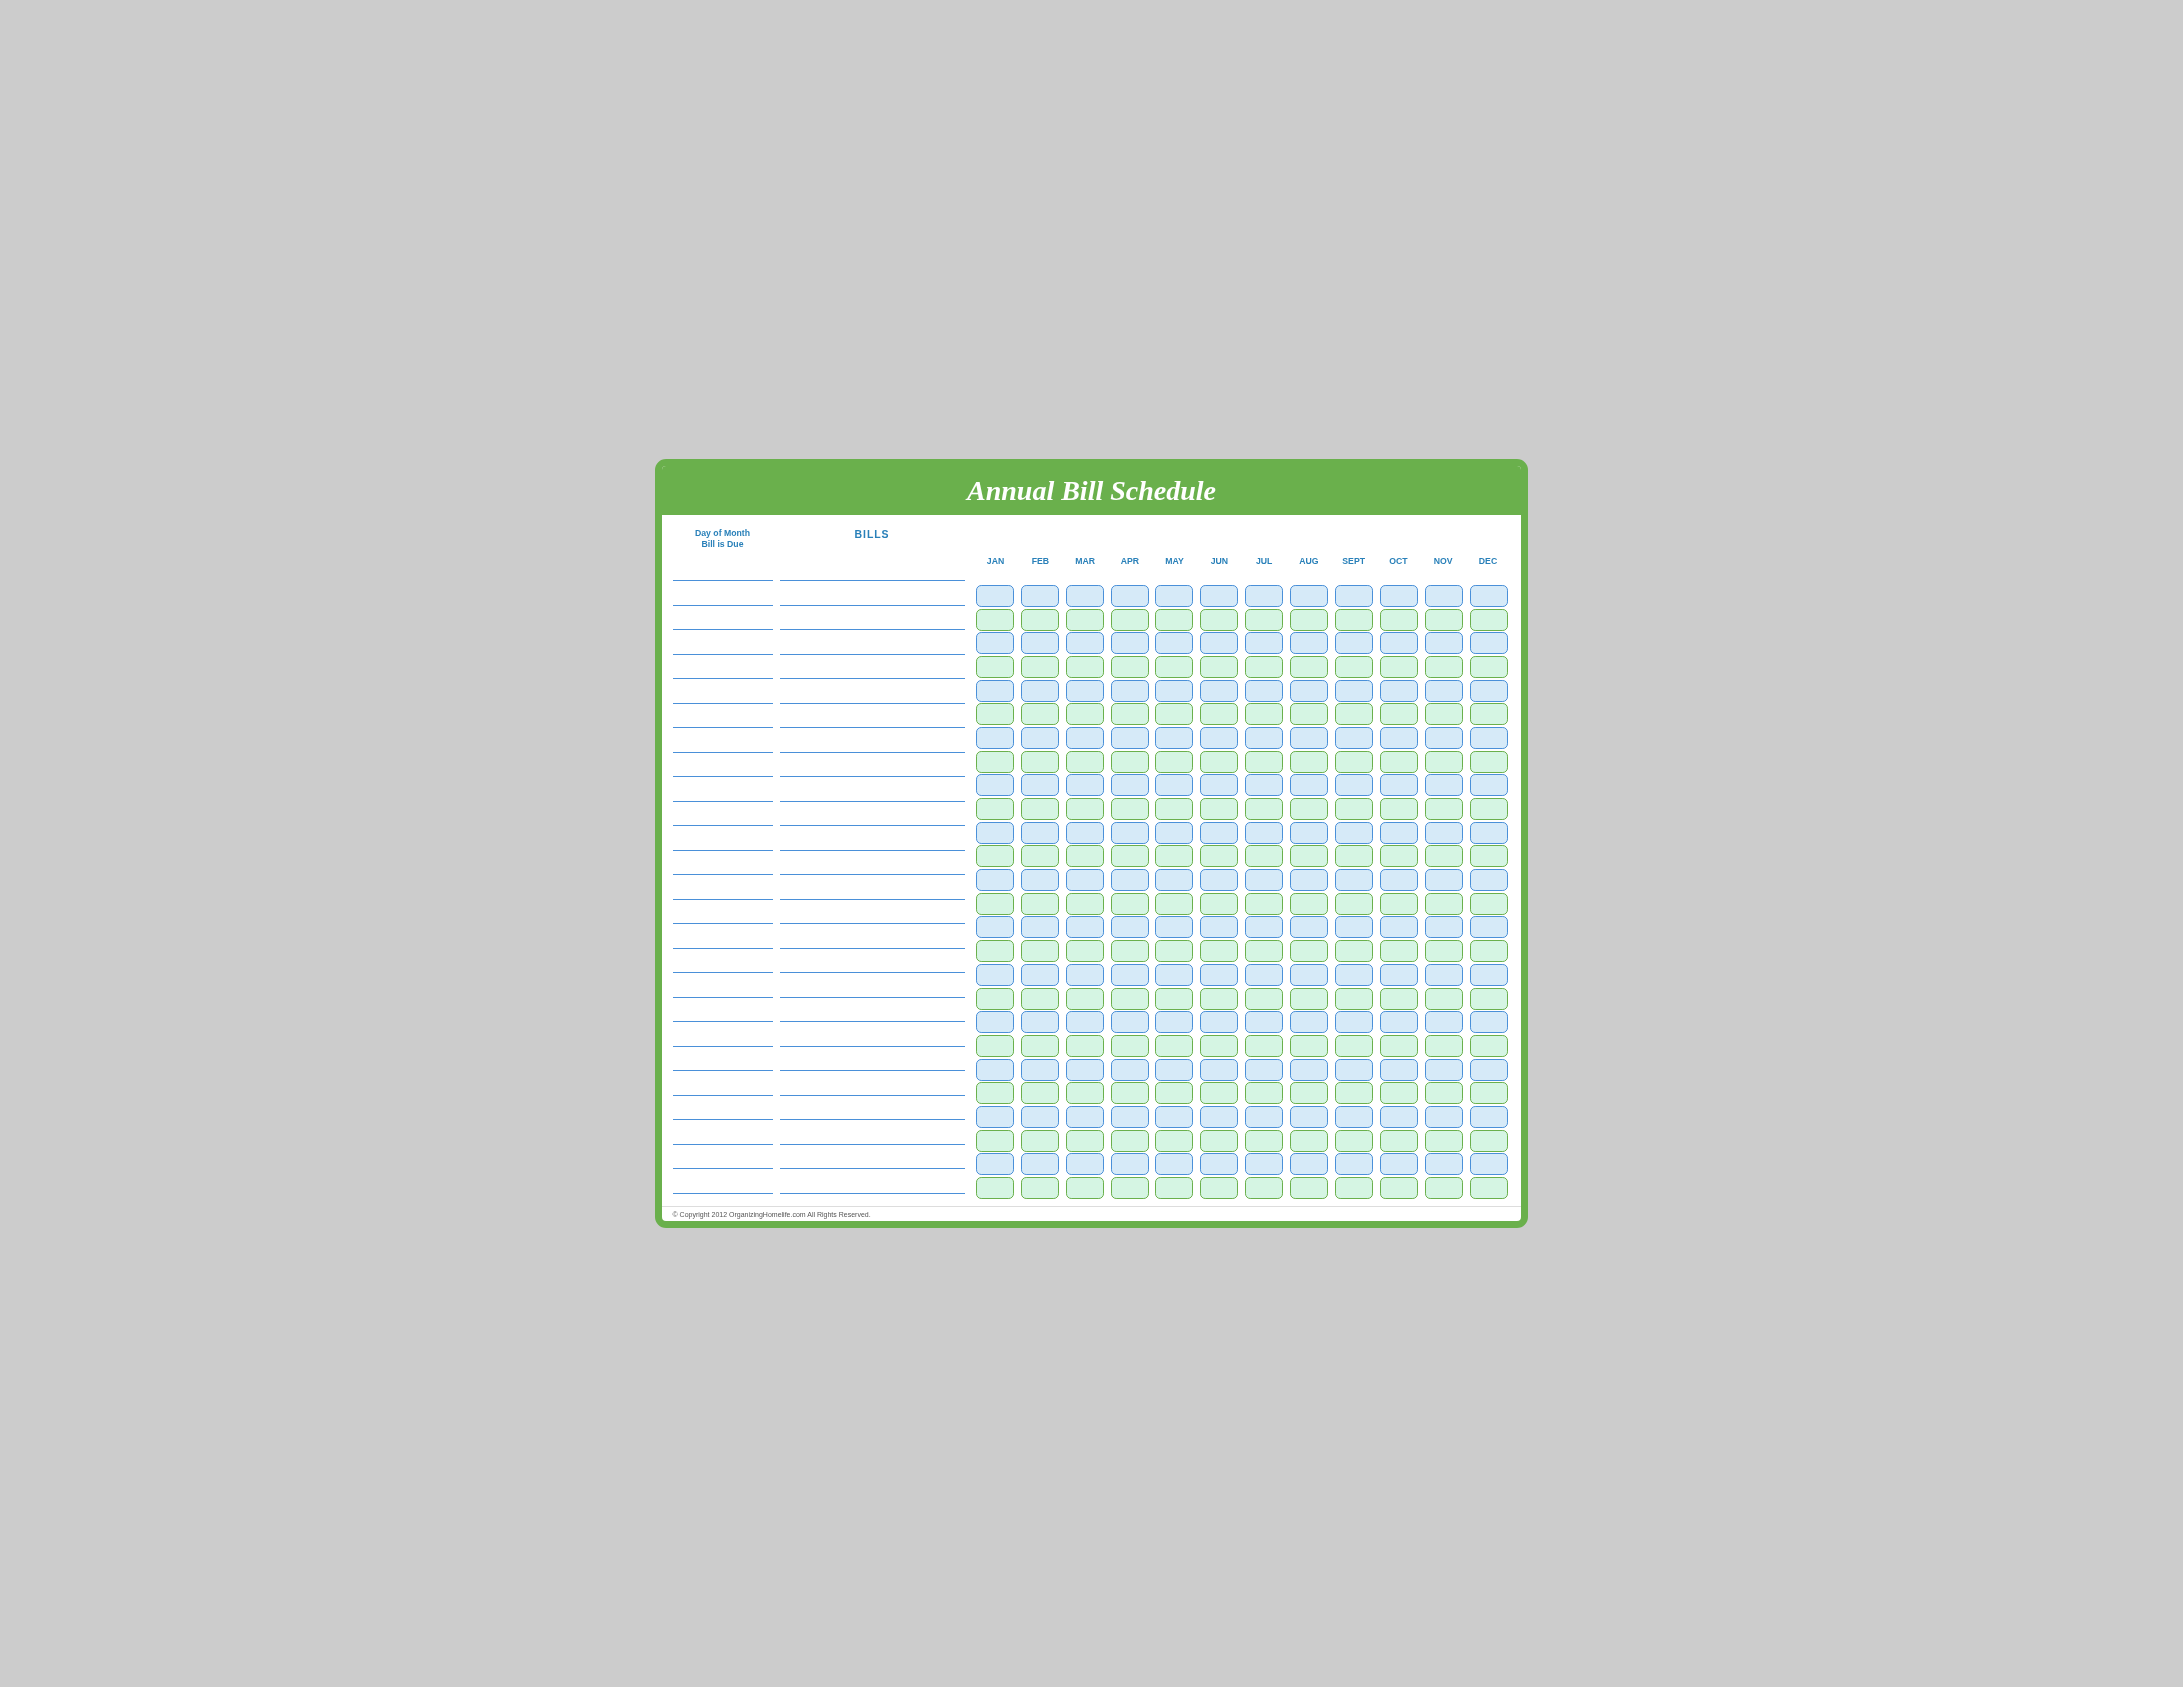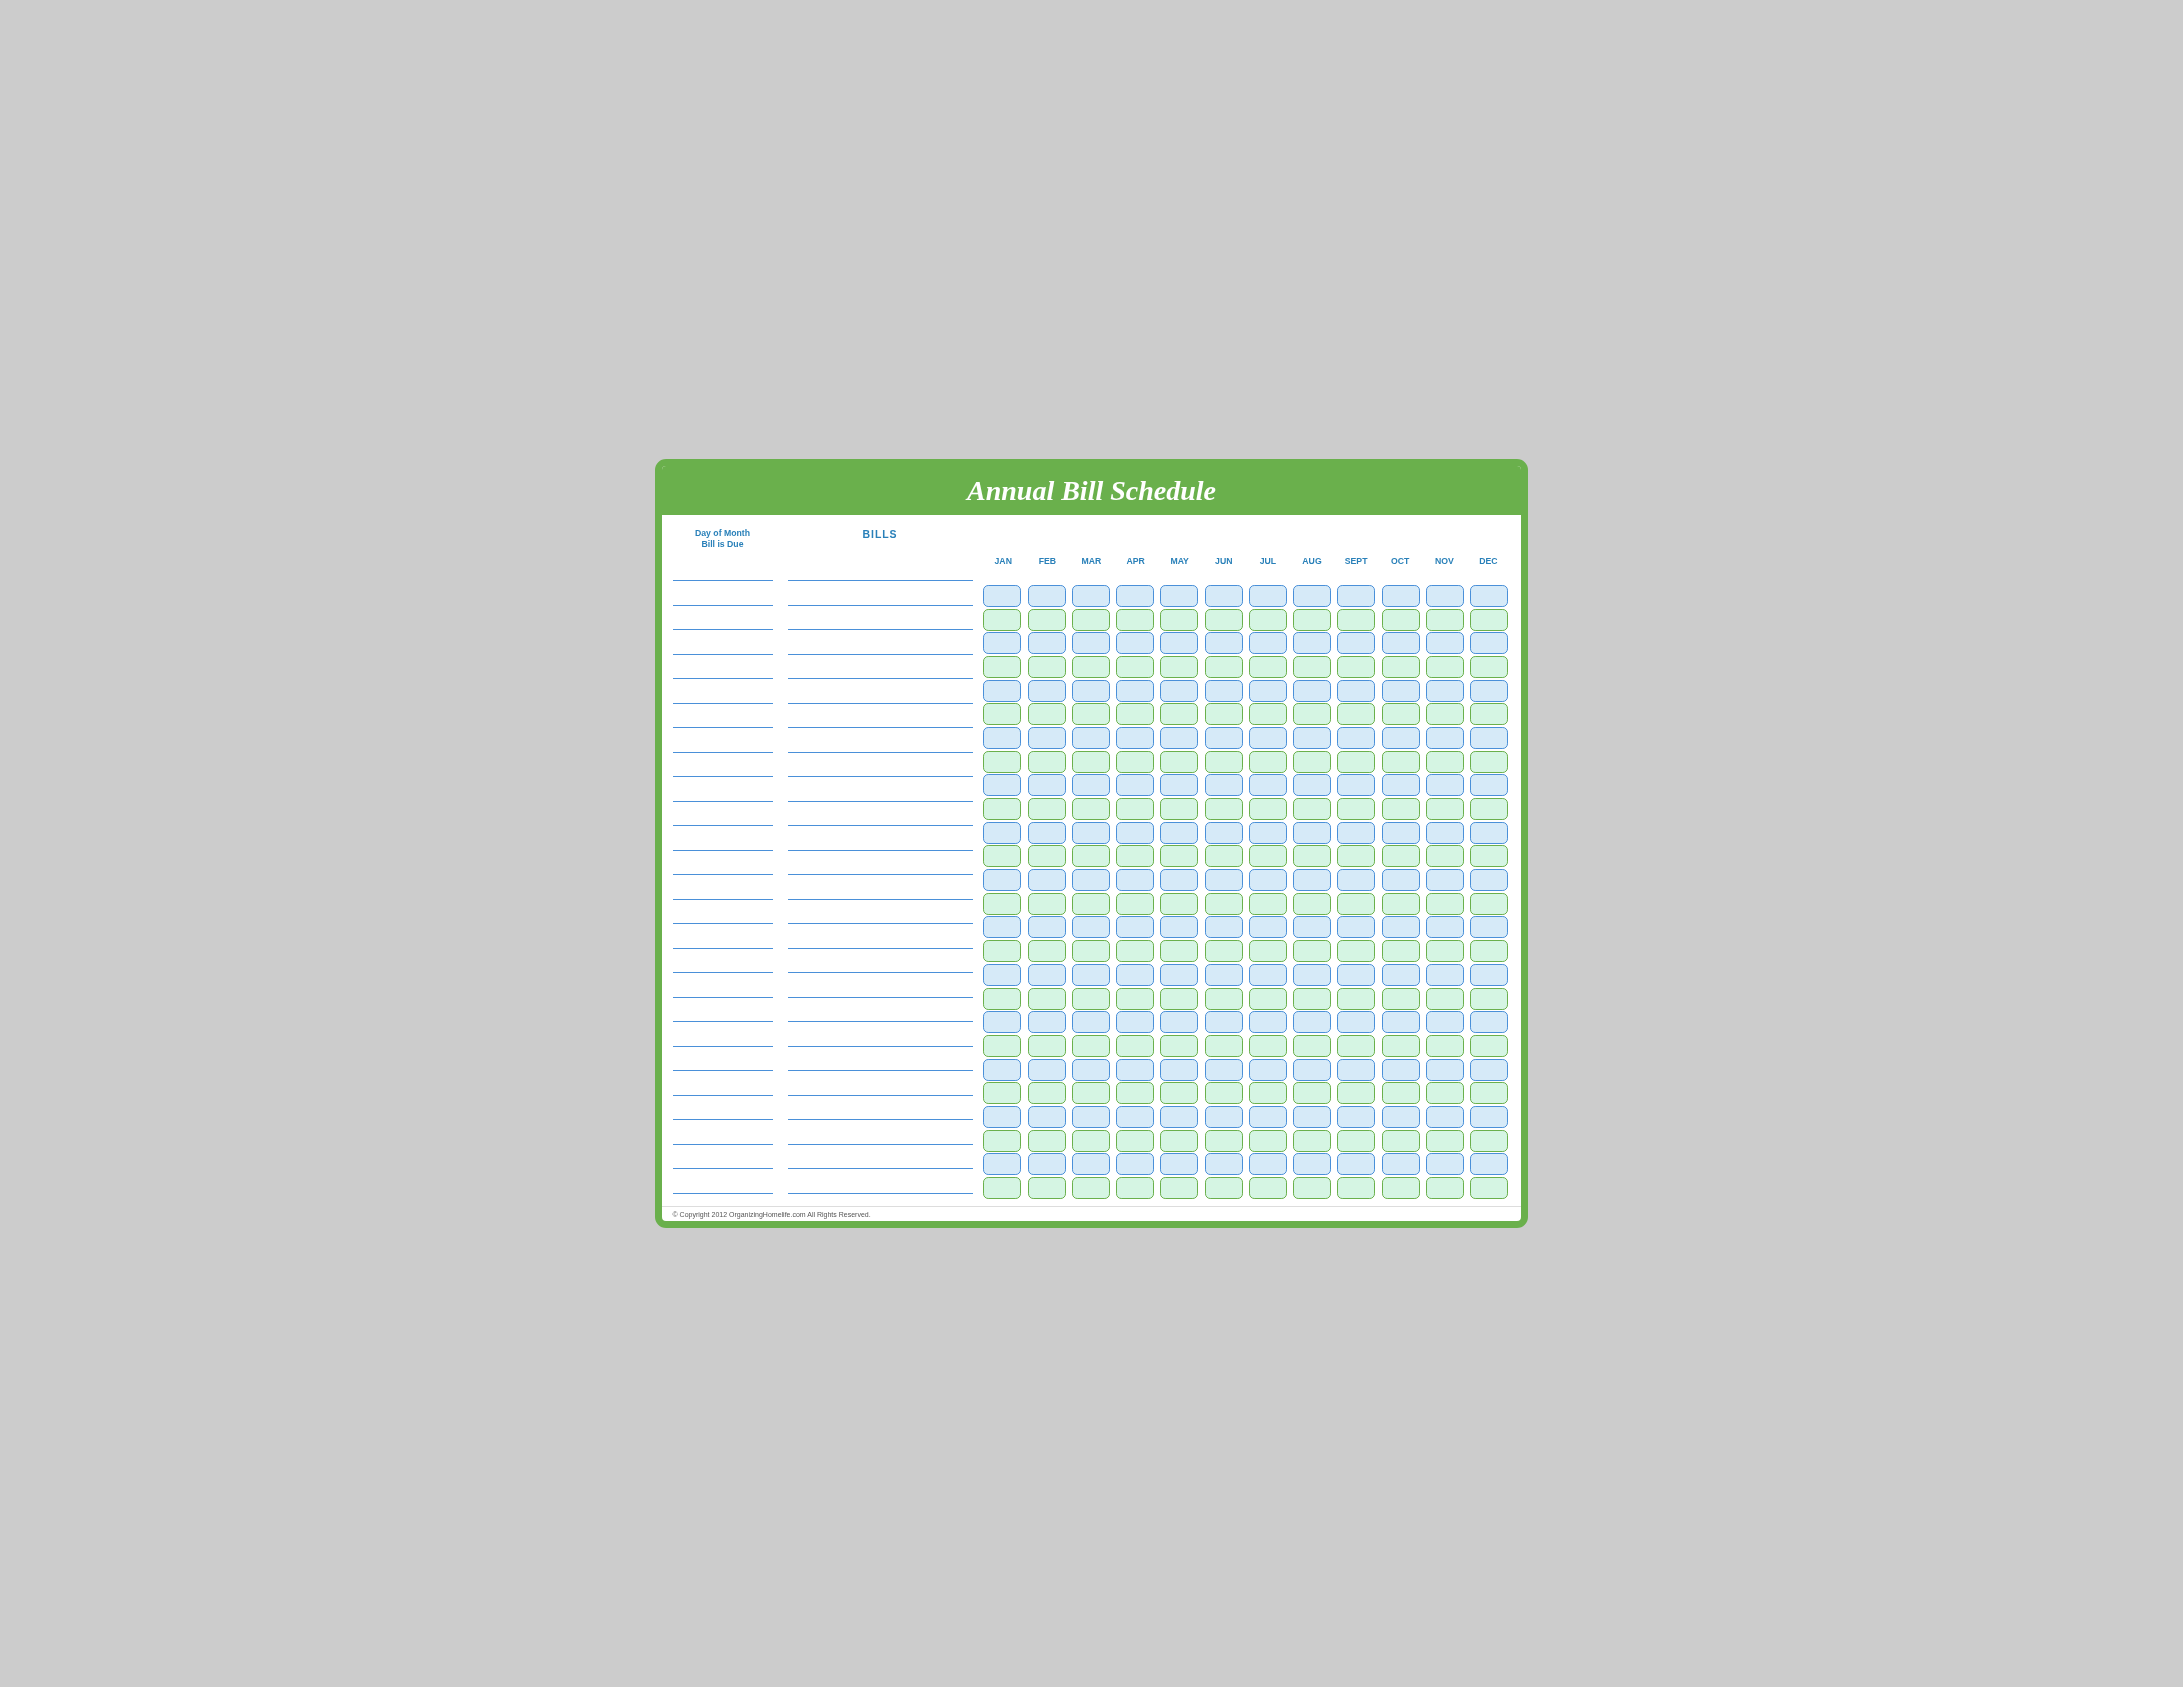--- a/index.html
+++ b/index.html
@@ -39,21 +39,21 @@
     .content {
       display: flex;
       padding: 10.5px 10.5px 7px 10.5px;
       gap: 0;
     }
 
     
     .left-section {
       display: flex;
       flex-direction: row;
-      gap: 8px;
+      gap: 0;
       flex: 0 0 auto;
     }
 
     .day-col {
       width: 100px;
       flex-shrink: 0;
     }
 
     .day-col-header {
       text-align: center;

